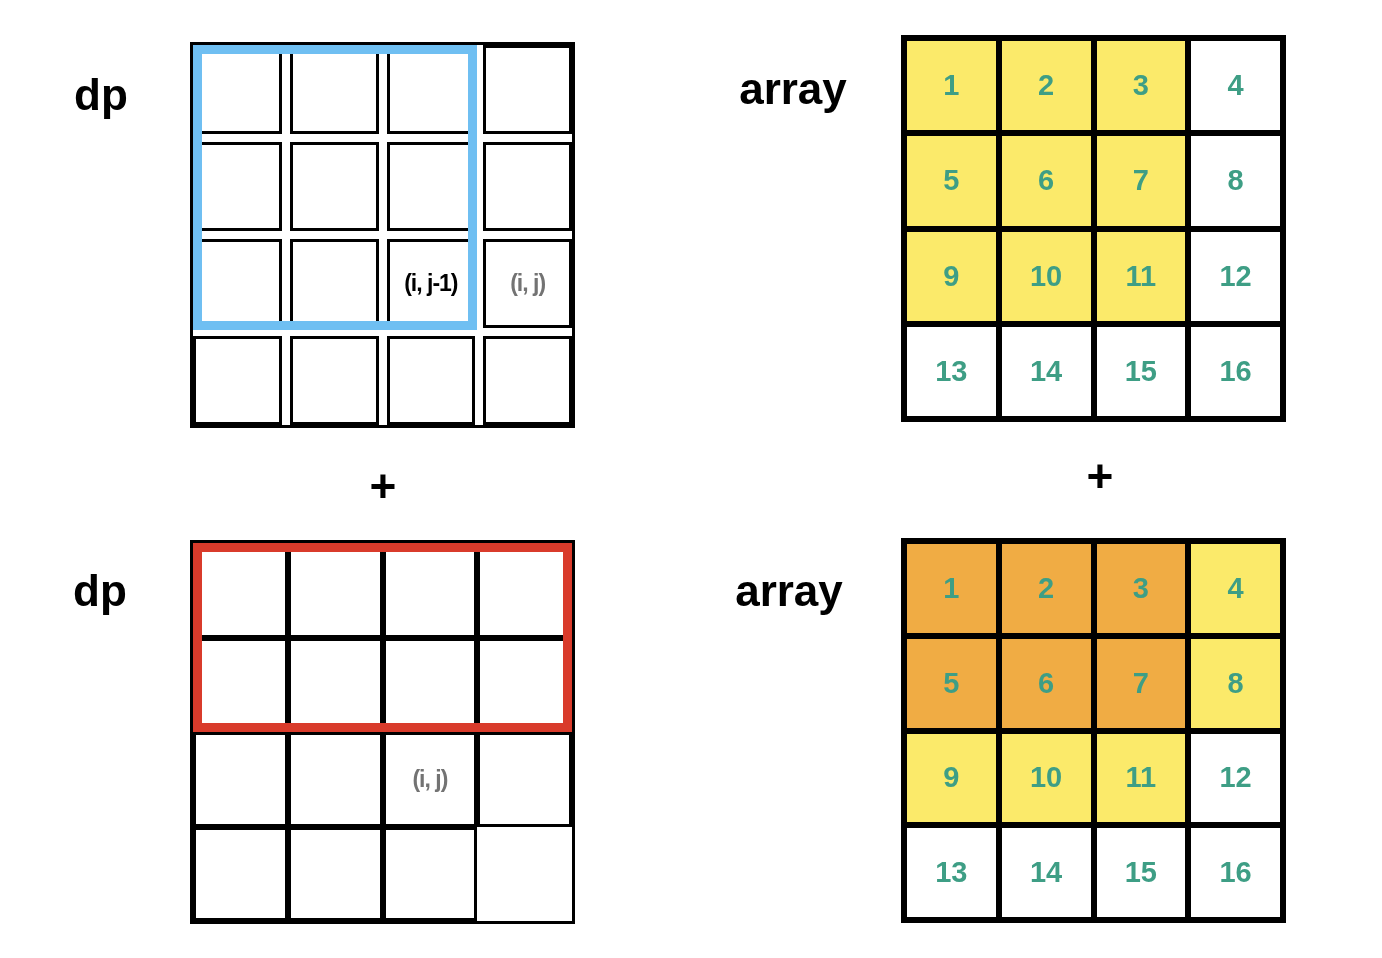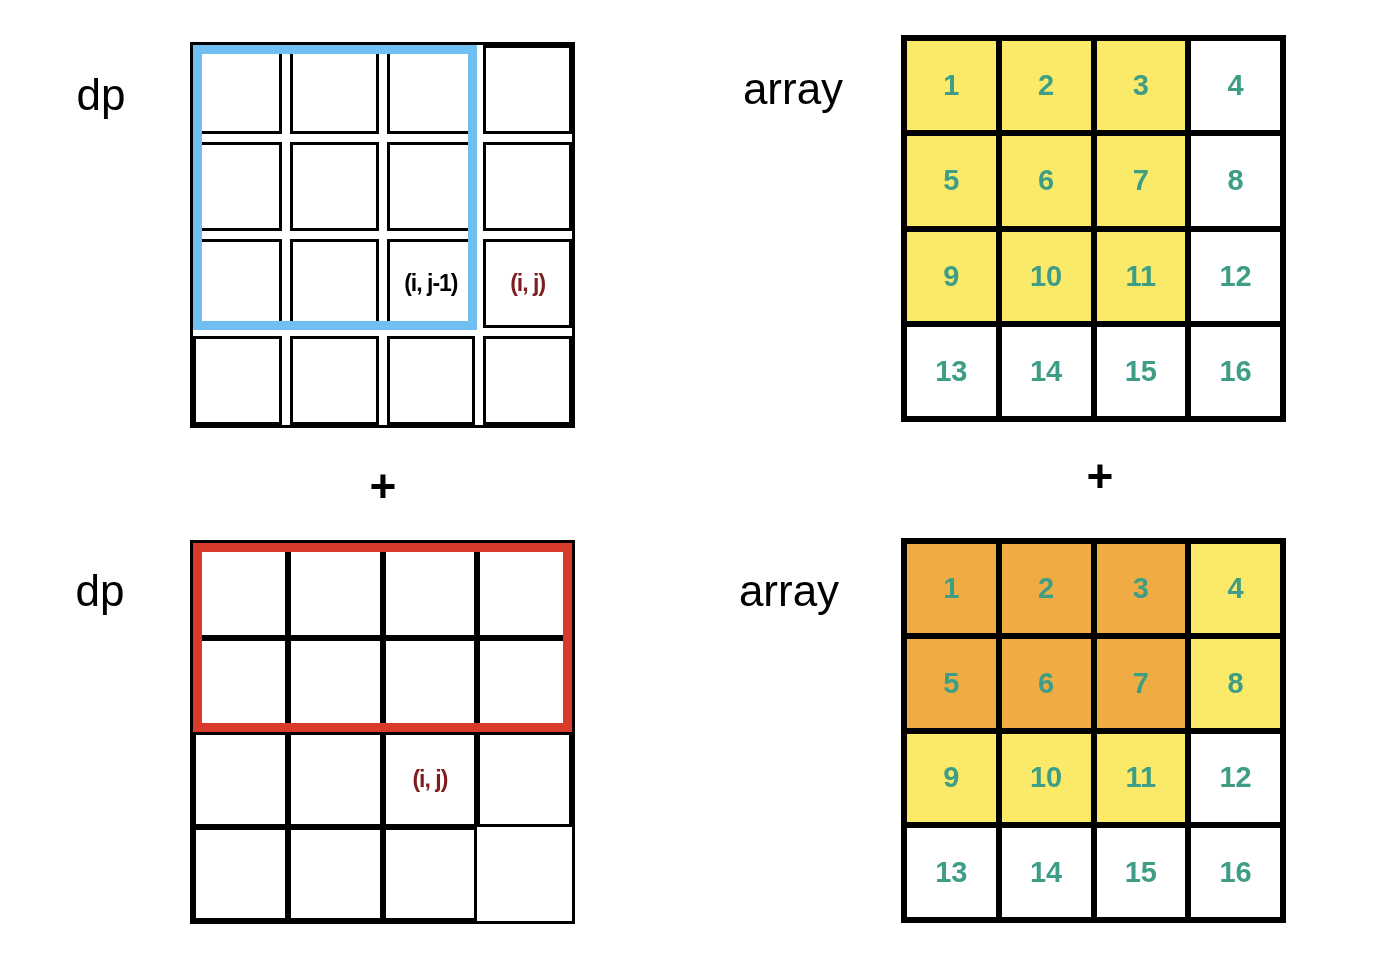--- a/index.html
+++ b/index.html
@@ -39,40 +39,40 @@
     color:#3e9e85;
   }
 
   .anno{
     font-size:23px;
     font-weight:bold;
     letter-spacing:-1px;
     white-space:nowrap;
   }
   .anno[data-color="black"]{color:#000;}
-  .anno[data-color="teal"]{color:#7f1d1d;}
+  .anno[data-color="teal"]{color:#737373;}
 
   
   .hl{
     position:absolute;
     box-sizing:border-box;
     border:9px solid #000;
     pointer-events:none;
     z-index:5;
   }
   .hl-3x3{left:0;top:0;width:75%;height:75%;}
   .hl-4x2{left:0;top:0;width:100%;height:50%;}
   .hl[data-outline="blue"]{border-color:#6fbff2;}
   .hl[data-outline="red"]{border-color:#d93b2b;}
 
   
   .side-label{
     position:absolute;
     font-size:44px;
-    font-weight:normal;
+    font-weight:bold;
     color:#000;
     text-align:center;
     line-height:46px;
   }
   .plus{
     position:absolute;
     font-size:46px;
     font-weight:bold;
     color:#000;
     text-align:center;

